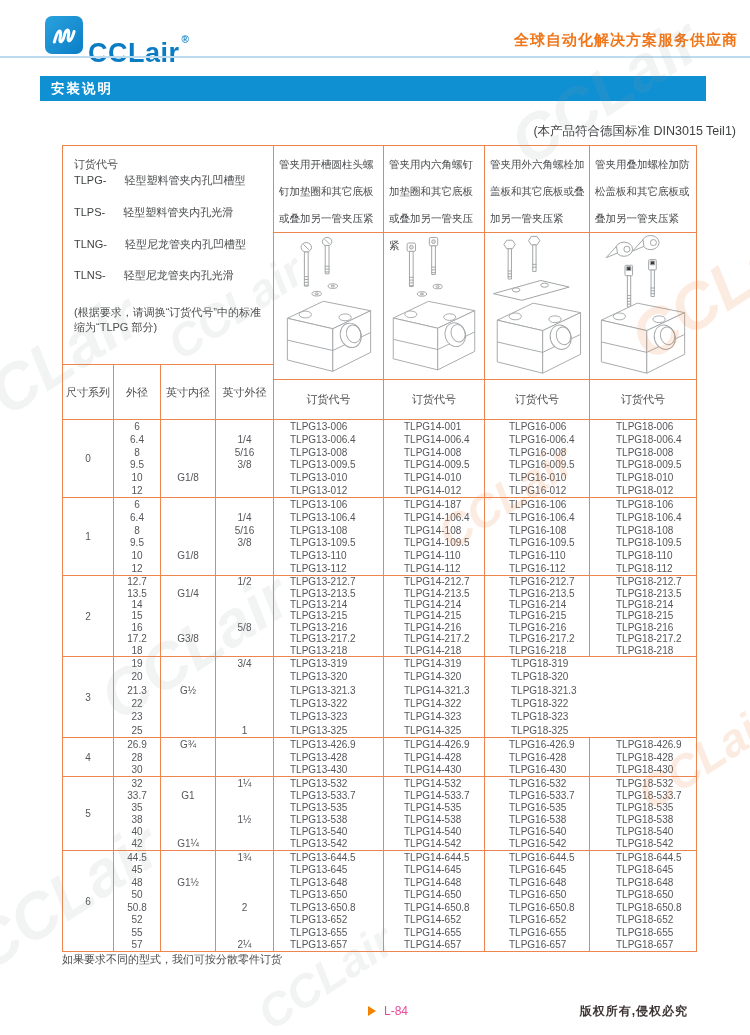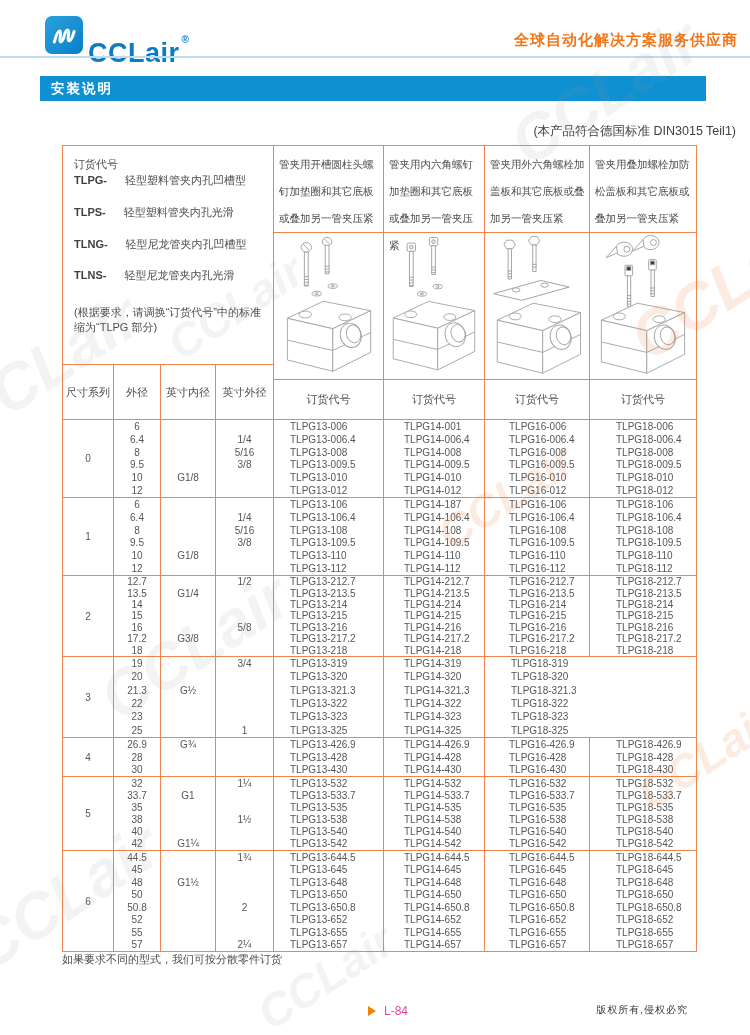--- a/index.html
+++ b/index.html
@@ -31,21 +31,21 @@
 
   
   .tbl{position:absolute;left:62px;top:145px;width:635px;border:1px solid var(--o);background:transparent}
   .top{display:flex}
   .left-col{width:211px}
   .info-cell{height:219px;border-right:1px solid var(--o);border-bottom:1px solid var(--o);
              padding:11px 8px 0 11px;font-size:11px;color:var(--txt);line-height:1.35}
   .info-title{margin-bottom:1px}
   .info-item{margin-top:17px}
   .info-item:first-of-type{margin-top:1px}
-  .info-code{font-weight:bold;color:#3e3f41}
+  .info-code{font-weight:normal;color:#3e3f41}
   .info-desc{margin-left:18px}
   .info-note{margin-top:22px}
   .left-hdr{height:54px;display:flex}
   .hcell{display:flex;align-items:center;justify-content:center;font-size:11px;color:var(--txt);
          border-right:1px solid var(--o)}
   .right-col{width:422px;display:flex}
   .var-col{display:flex;flex-direction:column}
   .var-col .desc{height:87px;border-bottom:1px solid var(--o);padding:5px 3px 0 5px;
                  font-size:10.5px;line-height:27px;color:var(--txt)}
   .var-col .img{height:146px;display:flex;align-items:center;justify-content:center}
@@ -64,21 +64,21 @@
   .c-v2.code-col .line{padding-left:24px}
   .c-v3.code-col .line{padding-left:26px}
   .center-one{align-items:center;justify-content:center}
 
   .footnote{position:absolute;left:62px;top:952px;font-size:11px;color:var(--txt)}
 
   
   .pagenum{position:absolute;left:368px;top:1004px;display:flex;align-items:center;font-size:12px;color:#ec4899}
   .tri{width:0;height:0;border-left:8px solid #f08300;border-top:5px solid transparent;
        border-bottom:5px solid transparent;margin-right:8px}
-  .copyright{position:absolute;right:62px;top:1003px;font-size:10px;font-weight:normal;color:#3c3534;letter-spacing:1px}
+  .copyright{position:absolute;right:62px;top:1003px;font-size:12px;font-weight:bold;color:#3c3534;letter-spacing:1px}
 
   
   .wm{position:absolute;font-style:italic;font-weight:bold;font-size:64px;color:rgba(150,155,160,.12);
       transform:rotate(-33deg);white-space:nowrap;pointer-events:none;z-index:6}
   .wm.orange{color:rgba(238,130,60,.16)}
   .wm.small{font-size:46px}
 
   .drawing{display:block}
   .drawing *{vector-effect:non-scaling-stroke}
 </style>

